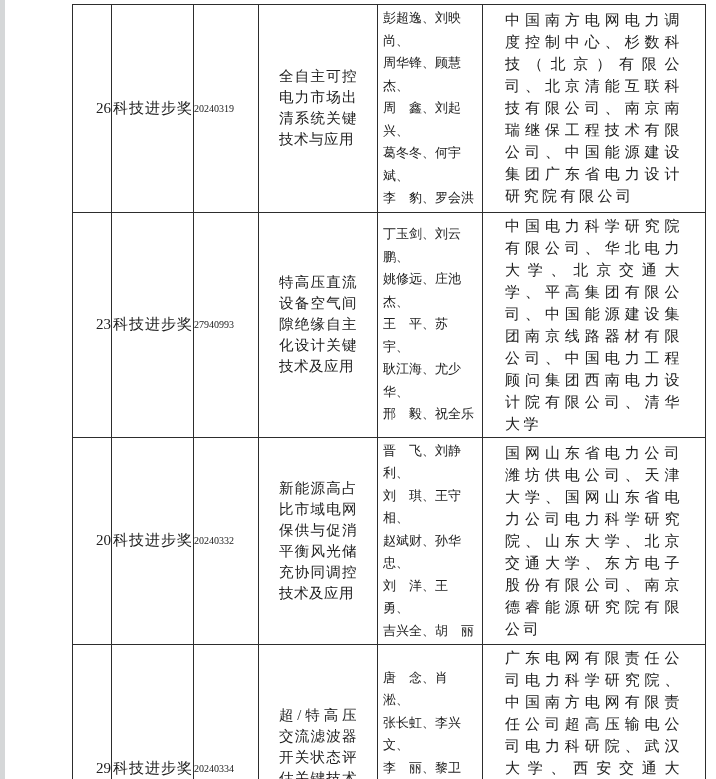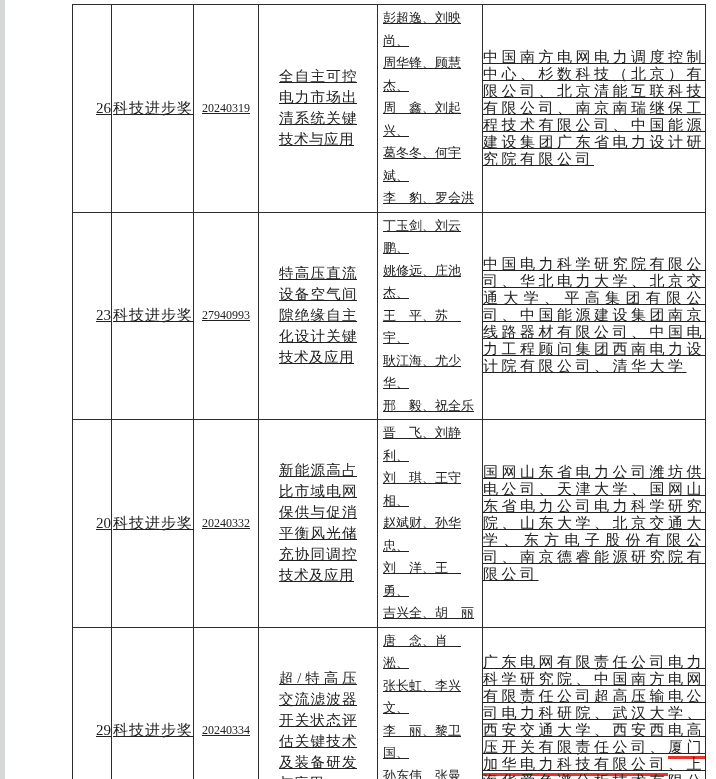--- a/index.html
+++ b/index.html
@@ -12,42 +12,41 @@
   .edge-strip { position: absolute; left: 0; top: 0; width: 5px; height: 779px; background: #d5d7d8; }
 
   table.awards {
     position: absolute; left: 72px; top: 4px;
     width: 633px; border-collapse: collapse; table-layout: fixed;
   }
   td {
     border: 1.5px solid #2d2d2d;
     vertical-align: middle; padding: 0;
     overflow: hidden;
-    text-decoration: underline;
   }
   tr.row-26 { height: 136px; }
   tr.row-27 { height: 146px; }
   tr.row-28 { height: 130px; }
   tr.row-29 { height: 162px; }
   tr.row-29 td { border-bottom: 1px solid #9b9b9b; }
 
   .c-no    { text-align: right; font-size: 15px; }
   .c-award { text-align: right; font-size: 15px; letter-spacing: 1px; }
-  .c-code  { text-align: center; font-size: 12px; }
+  .c-code  { text-align: left; font-size: 10px; }
   .c-title {
     font-size: 14.5px; padding: 4px 20px;
     text-align: justify; text-align-last: left;
     line-height: 21px; letter-spacing: 0.5px;
   }
   .c-names { font-size: 13px; padding: 2px 5px; line-height: 22.5px; }
   .names-text { white-space: pre-line; display: block; }
   .c-orgs {
-    font-size: 15px; padding: 2px 0;
+    font-size: 15px; padding: 2px 22px;
     text-align: justify; text-align-last: left;
-    line-height: 17px; letter-spacing: 3.5px;
+    line-height: 22px; letter-spacing: 3.5px;
   }
   .red-underline {
     border-bottom: 3px solid #e8352c;
     padding-bottom: 1px;
   }
 </style>
 </head>
 <body>
 
 <div class="page">

